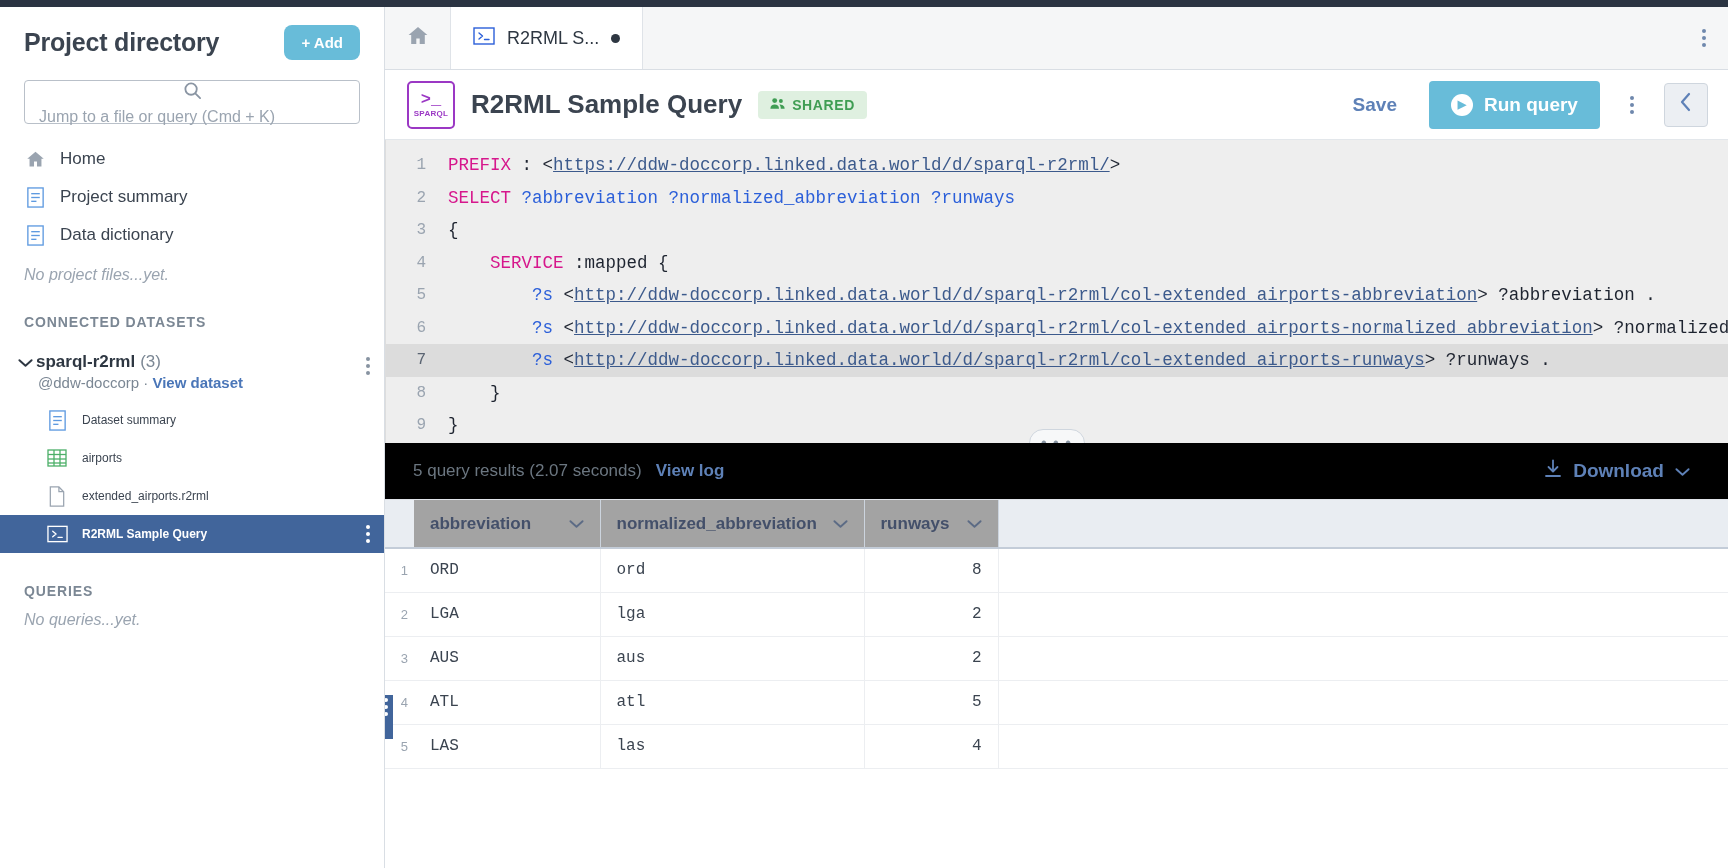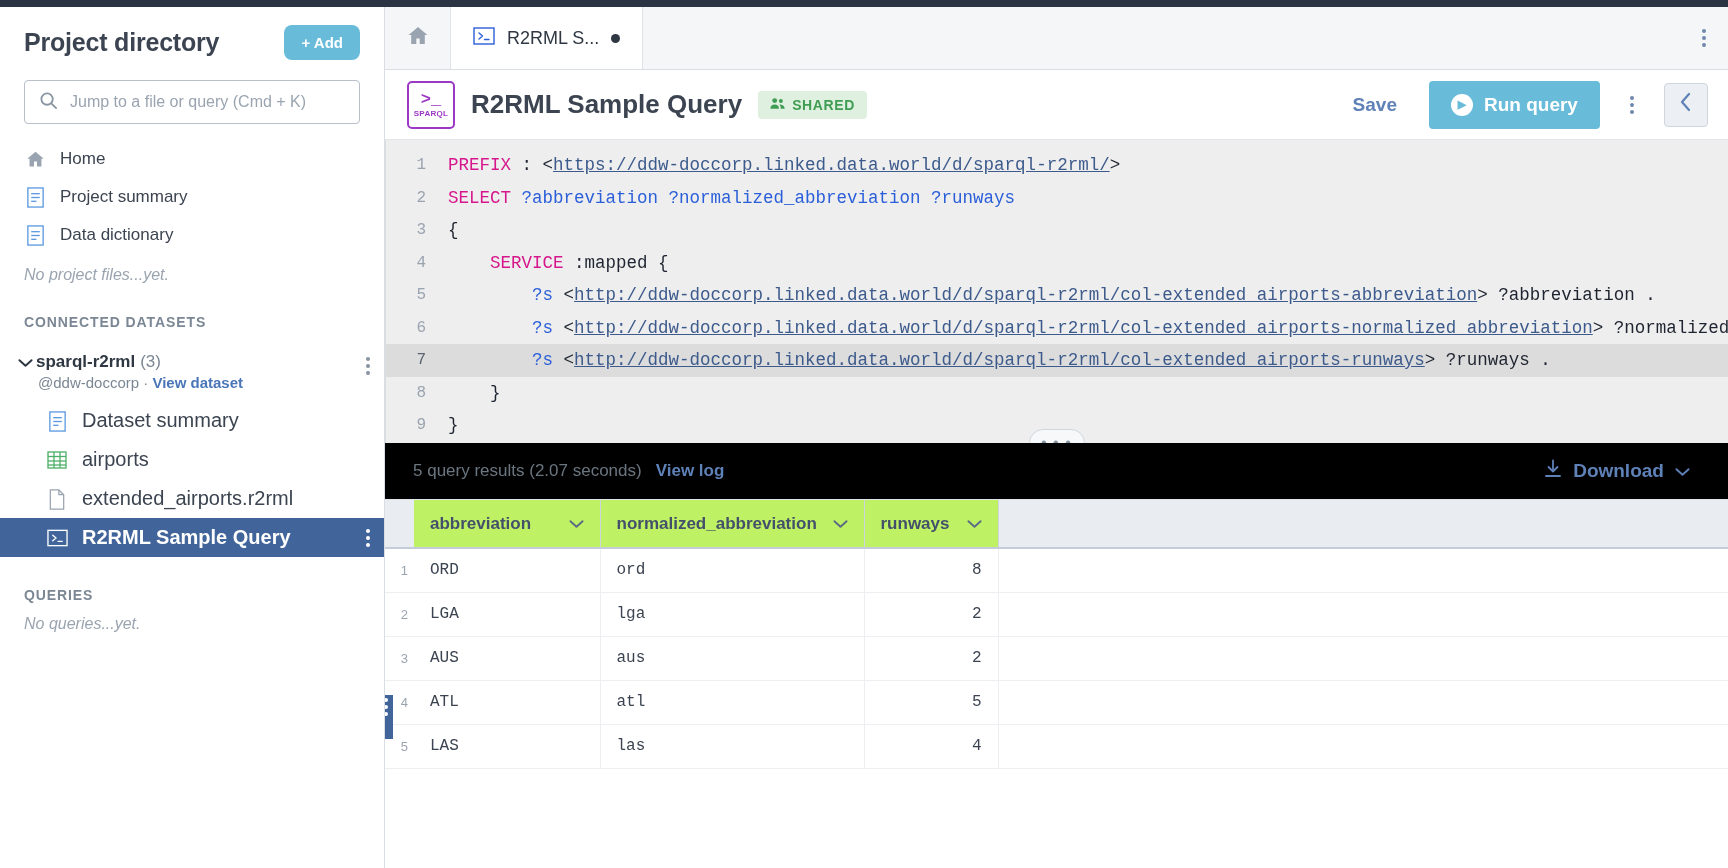--- a/index.html
+++ b/index.html
@@ -61,21 +61,22 @@
     font-family: "Liberation Sans", sans-serif;
   }
   .search-wrap {
     margin: 14px 24px 0 24px;
     height: 44px;
     border: 1px solid #b9c0c9;
     border-radius: 4px;
     display: flex;
     align-items: center;
     padding: 0 14px;
-    gap: 12px;
+    gap: 4px;
+    flex-direction: column;
   }
   .search-wrap input {
     border: none;
     outline: none;
     font-size: 16px;
     color: #4b5563;
     width: 100%;
     background: transparent;
     font-family: "Liberation Sans", sans-serif;
   }
@@ -134,24 +135,24 @@
     position: absolute;
     right: 14px; top: 6px;
     color: #8793a1;
     font-size: 17px;
     letter-spacing: 0;
     line-height: 12px;
     cursor: pointer;
   }
   .child-item {
     display: flex;
-    align-items: flex-end;
+    align-items: center;
     gap: 14px;
     padding: 8px 24px 8px 46px;
-    font-size: 20px;
+    font-size: 12px;
     color: #3b4450;
     cursor: pointer;
     position: relative;
   }
   .child-item.active {
     background: #41659b;
     color: #ffffff;
     font-weight: bold;
   }
   .child-item .ico { width: 22px; height: 22px; flex: 0 0 22px; display:flex; align-items:center; justify-content:center;}
@@ -367,21 +368,21 @@
     overflow: hidden;
     background: #ffffff;
     position: relative;
   }
   table.results {
     border-collapse: collapse;
     width: 100%;
     table-layout: fixed;
   }
   table.results th {
-    background: #bef264;
+    background: #a3a3a3;
     border-bottom: 2px solid #c3ccd8;
     border-right: 1px solid #ccd4de;
     height: 48px;
     font-size: 17px;
     color: #44506a;
     font-weight: bold;
     text-align: left;
     padding: 0 16px;
     white-space: nowrap;
   }

